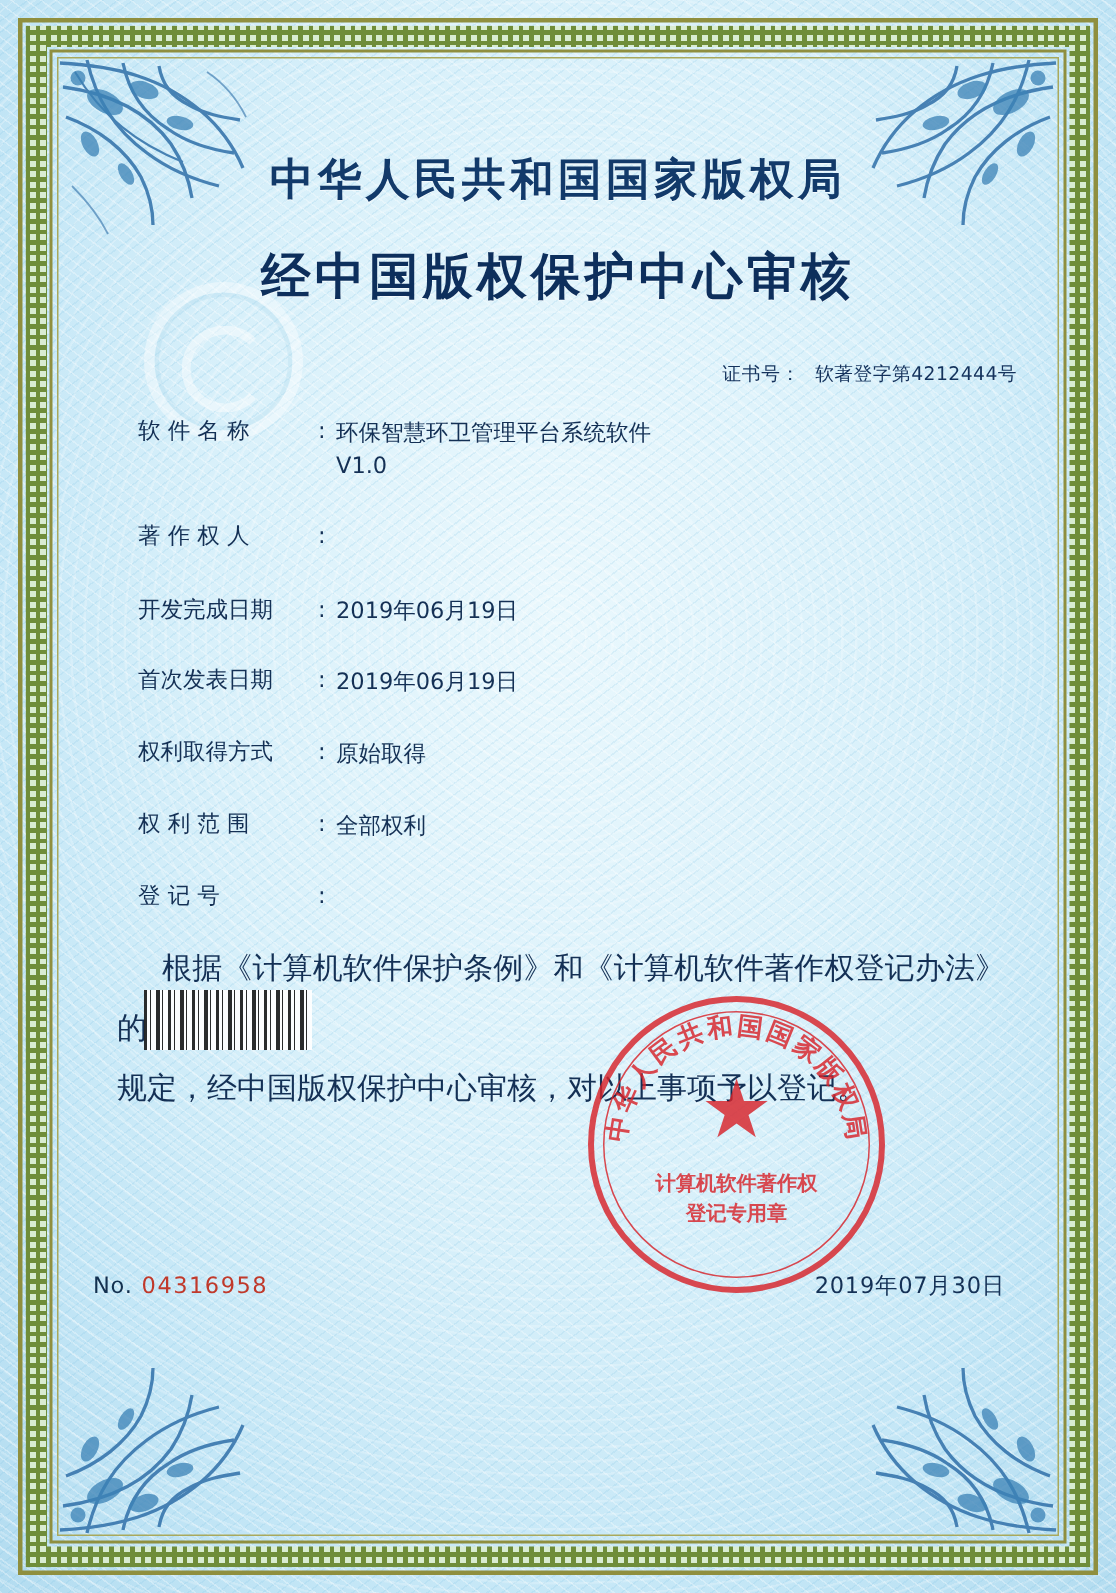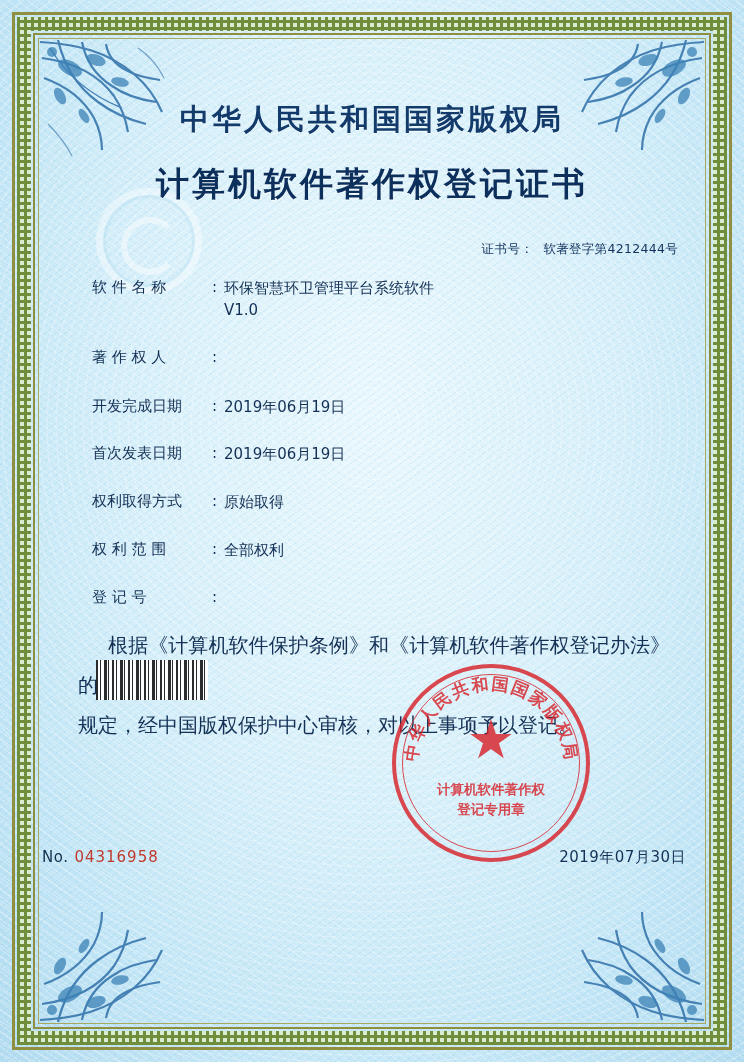--- a/index.html
+++ b/index.html
@@ -278,40 +278,40 @@
     text-align: center;
     font-size: 13.5px;
     font-weight: bold;
     line-height: 1.45;
     color: #d8232a;
   }
 
   
   .footer {
     position: absolute;
-    left: 42px;
+    left: 62px;
     right: 40px;
     top: 848px;
     display: flex;
     justify-content: space-between;
     align-items: baseline;
     font-size: 15px;
     color: #143055;
   }
   .footer-no {
     font-family: "DejaVu Sans", "Liberation Sans", sans-serif;
     letter-spacing: 0.5px;
   }
   .footer-no .no-label { color: #13304f; }
   .footer-no .no-value { color: #c0392b; margin-left: 6px; letter-spacing: 1px; }
   .footer-date {
     font-family: "DejaVu Sans", "Liberation Sans", sans-serif;
     color: #143055;
     letter-spacing: 0.5px;
-    padding-right: 18px;
+    padding-right: 34px;
   }
 </style>
 </head>
 <body>
 
 <div id="certificate">
 
   <div class="texture"></div>
   <div class="texture2"></div>
 
@@ -404,21 +404,21 @@
         <circle cx="14" cy="14" r="5"></circle>
       </g>
     </svg>
   </div>
 
   <div class="watermark"></div>
 
   <div class="content">
 
     <div class="title-main">中华人民共和国国家版权局</div>
-    <div class="title-sub">计算机软件著作权登记证书</div>
+    <div class="title-sub">经中国版权保护中心审核</div>
 
     <div class="cert-no">
       <span class="cert-no-label">证书号：</span><span class="cert-no-value">软著登字第4212444号</span>
     </div>
 
     <div class="fields">
 
       <div class="field-row gap-a">
         <span class="field-label">软 件 名 称</span>
         <span class="field-colon">:</span>

